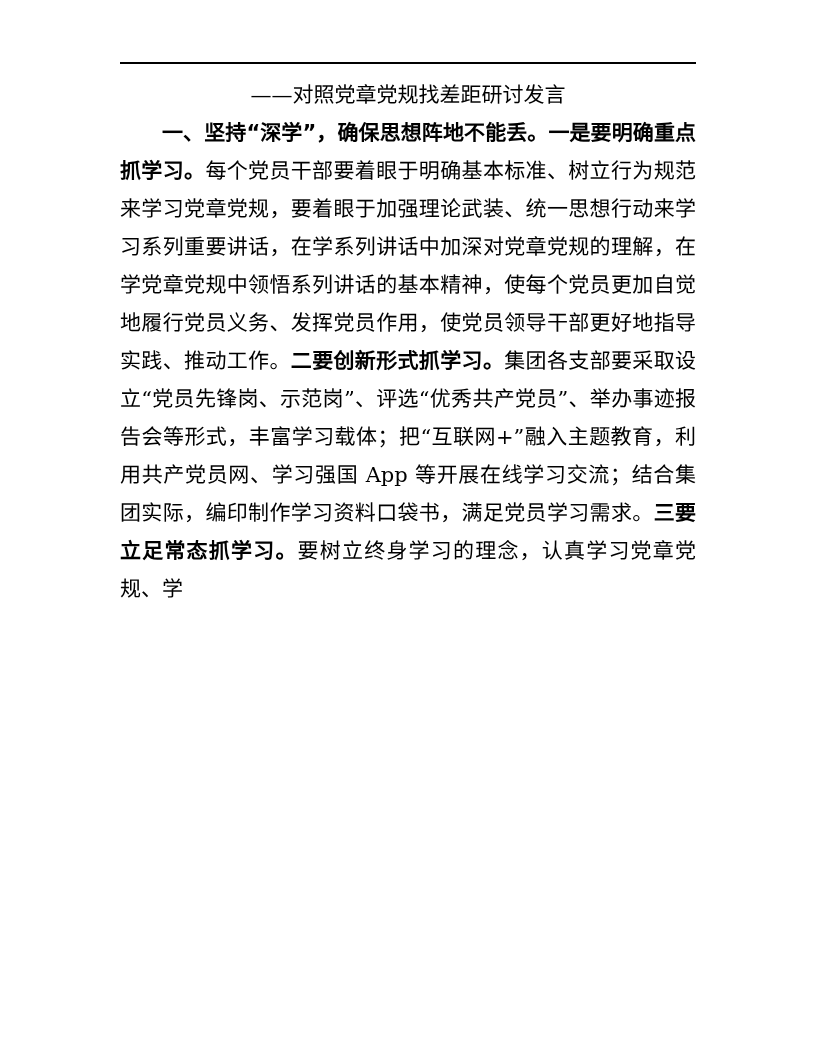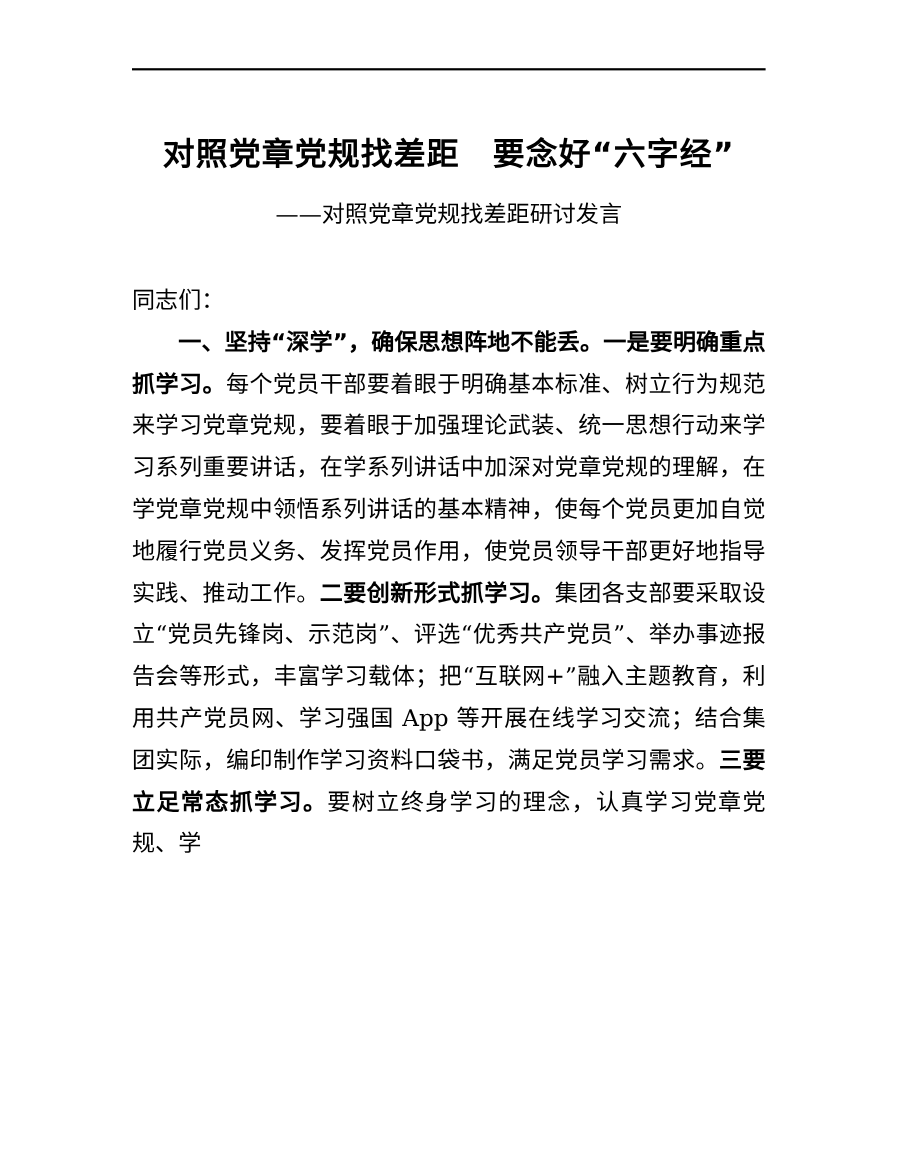--- a/index.html
+++ b/index.html
@@ -67,26 +67,24 @@
 </style>
 </head>
 <body>
 
 <div class="page">
 
   <div class="header-area"></div>
 
   <div class="content">
 
-    <h1 class="doc-title">对照党章党规找差距　要念好“六字经”</h1>
 
     <div class="doc-subtitle">——对照党章党规找差距研讨发言</div>
 
     <div class="body-text">
 
-      <p class="salutation">同志们：</p>
 
 
       <p class="para"><span class="run-hei-bold">一、坚持“深学”，确保思想阵地不能丢。</span><span class="run-kai-bold">一是要明确重点抓学习。</span><span>每个党员干部要着眼于明确基本标准、树立行为规范来学习党章党规，要着眼于加强理论武装、统一思想行动来学习系列重要讲话，在学系列讲话中加深对党章党规的理解，在学党章党规中领悟系列讲话的基本精神，使每个党员更加自觉地履行党员义务、发挥党员作用，使党员领导干部更好地指导实践、推动工作。</span><span class="run-kai-bold">二要创新形式抓学习。</span><span>集团各支部要采取设立“党员先锋岗、示范岗”、评选“优秀共产党员”、举办事迹报告会等形式，丰富学习载体；把“互联网+”融入主题教育，利用共产党员网、学习强国 App 等开展在线学习交流；结合集团实际，编印制作学习资料口袋书，满足党员学习需求。</span><span class="run-kai-bold">三要立足常态抓学习。</span><span>要树立终身学习的理念，认真学习党章党规、学</span></p>
 
     </div>
   </div>
 </div>
 
 </body></html>

